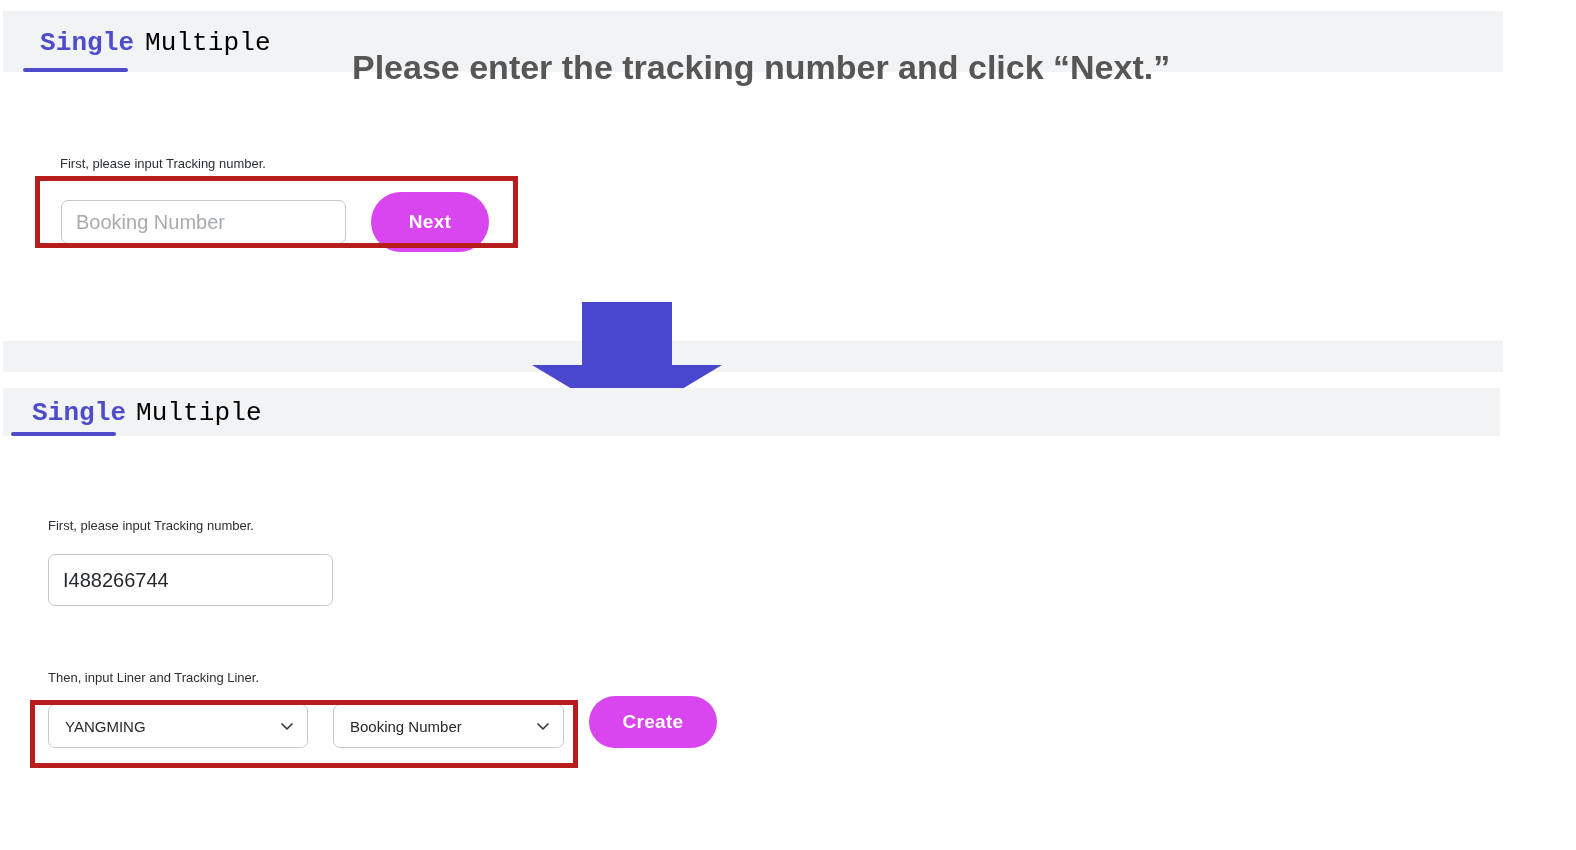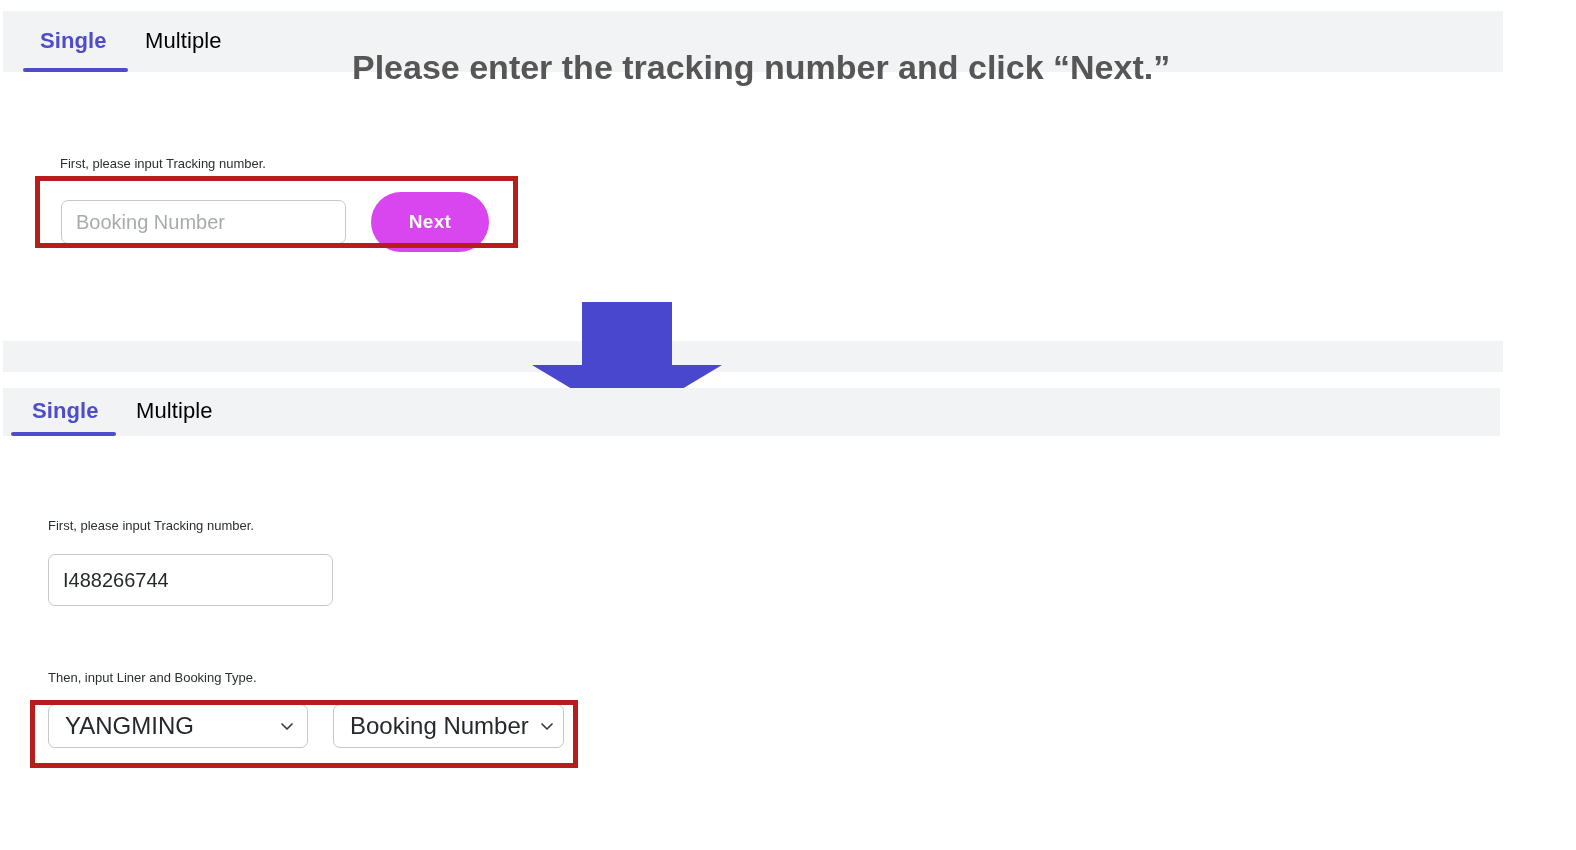--- a/index.html
+++ b/index.html
@@ -24,27 +24,27 @@
     position: absolute;
     background: #ffffff;
   }
   .tabbar {
     position: absolute;
     background: #f2f3f5;
     box-sizing: border-box;
   }
   .tab {
     position: absolute;
-    font-size: 22px;
+    font-size: 26px;
     letter-spacing: 0.1px;
     white-space: nowrap;
     background: transparent;
     border: none;
     padding: 0;
-    font-family: Liberation Sans, sans-serif;
+    font-family: Liberation Mono, monospace;
   }
   .tab.active {
     color: #4f4ccb;
     font-weight: 600;
   }
   .tab.inactive {
     color: #000000;
     font-weight: 400;
   }
   .tab-underline {
@@ -96,21 +96,21 @@
   .select-box {
     position: absolute;
     box-sizing: border-box;
     border: 1px solid #c6c9cc;
     border-radius: 7px;
     background: #ffffff;
     display: flex;
     align-items: center;
     justify-content: space-between;
     padding: 0 12px 0 16px;
-    font-size: 24px;
+    font-size: 15px;
     color: #26292c;
     cursor: pointer;
   }
   .select-box .sel-val { white-space: nowrap; }
   .chev {
     width: 16px;
     height: 16px;
     flex: none;
     margin-left: 10px;
   }
@@ -174,35 +174,36 @@
       <button class="tab active" style="left:29px; top:10px;">Single</button>
       <button class="tab inactive" style="left:133px; top:10px;">Multiple</button>
       <div class="tab-underline" style="left:8px; top:44px; width:105px;"></div>
     </div>
 
     <div class="panel-body" style="left:0; top:48px; width:1572px; height:414px;">
       <div class="form-label" style="left:45px; top:82px;">First, please input Tracking number.</div>
 
       <input class="text-input" style="left: 45px; top: 118px; width: 285px; height: 52px;" placeholder="Booking Number" value="I488266744">
 
-      <div class="form-label" style="left:45px; top:234px;">Then, input Liner and Booking Type.</div>
+      <div class="form-label" style="left:45px; top:234px;">Then, input Liner and Tracking Liner.</div>
 
       <div class="select-box" style="left:45px; top:268px; width:260px; height:44px;">
         <span class="sel-val">YANGMING</span>
         <svg class="chev" viewBox="0 0 16 16">
           <polyline points="3,6 8,11 13,6" fill="none" stroke="#3a3d40" stroke-width="1.7" stroke-linecap="round" stroke-linejoin="round"></polyline>
         </svg>
       </div>
 
       <div class="select-box" style="left:330px; top:268px; width:231px; height:44px;">
         <span class="sel-val">Booking Number</span>
         <svg class="chev" viewBox="0 0 16 16">
           <polyline points="3,6 8,11 13,6" fill="none" stroke="#3a3d40" stroke-width="1.7" stroke-linecap="round" stroke-linejoin="round"></polyline>
         </svg>
       </div>
 
+      <button class="pill-btn" style="left:586px; top:260px; width:128px; height:52px;">Create</button>
     </div>
   </div>
 
   <div class="redbox" style="left:30px; top:700px; width:548px; height:68px;"></div>
 
 
 </div>
 
 </body></html>

